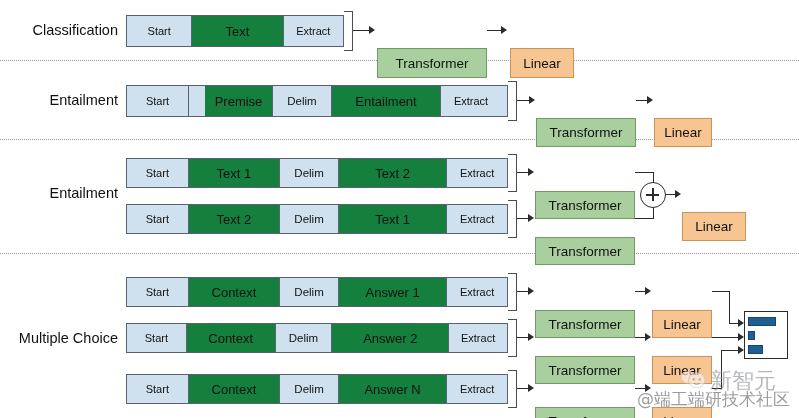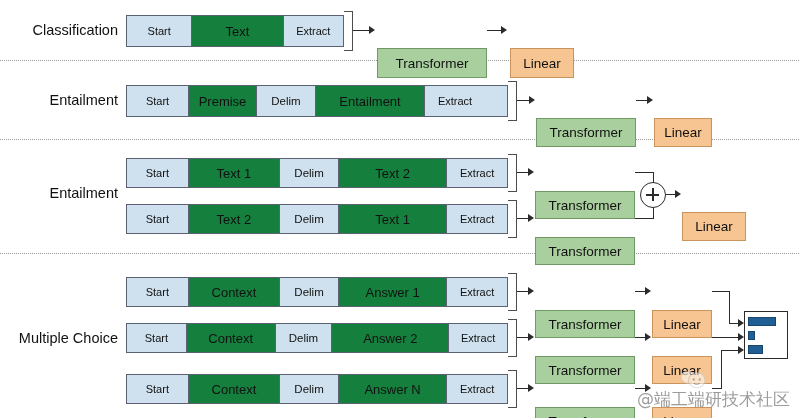--- a/index.html
+++ b/index.html
@@ -93,21 +93,21 @@
 
   <div class="line hline" style="left:487px;top:30px;width:16px;"></div>
   <div class="arrow" style="left:501px;top:26px;"></div>
 
   <div class="block linear" style="left:510px;top:16px;width:64px;height:30px;">Linear</div>
 
   <div class="row-label" style="left:28px;top:92px;width:90px;">Entailment</div>
 
   <div class="seq" style="left:126px;top:85px;width:382px;height:32px;">
     <div class="tok special" style="width:62px;">Start</div>
-    <div class="tok content" style="width:68px;">Premise</div>
+    <div class="tok content" style="width:68px;margin-left:16px;">Premise</div>
     <div class="tok delim" style="width:59px;">Delim</div>
     <div class="tok content" style="width:109px;">Entailment</div>
     <div class="tok special" style="width:60px;">Extract</div>
   </div>
   <div class="bracket" style="left:508px;top:81px;height:40px;"></div>
   <div class="line hline" style="left:517px;top:100px;width:14px;"></div>
   <div class="arrow" style="left:529px;top:96px;"></div>
 
   <div class="block transformer" style="left:536px;top:86px;width:100px;height:29px;">Transformer</div>
 
@@ -217,15 +217,16 @@
     <div class="bar" style="left:3px;top:33px;width:15px;height:9px;"></div>
   </div>
 
   <svg class="wm-logo" style="left:678px;top:368px;" viewBox="0 0 40 34">
     <ellipse cx="13" cy="12" rx="9" ry="8" fill="#ffffff" stroke="#c7ccd2" stroke-width="1.5"></ellipse>
     <ellipse cx="25" cy="16" rx="11" ry="10" fill="#ffffff" stroke="#c7ccd2" stroke-width="1.5"></ellipse>
     <circle cx="21" cy="15" r="1.6" fill="#8a8f96"></circle>
     <circle cx="29" cy="15" r="1.6" fill="#8a8f96"></circle>
     <path d="M21 20 Q25 23 29 20" stroke="#8a8f96" stroke-width="1.4" fill="none"></path>
   </svg>
+  <div class="wm wm-main" style="left:710px;top:366px;">新智元</div>
   <div class="wm wm-sub" style="left:637px;top:388px;">@端工端研技术社区</div>
 
 </div>
 
 </body></html>

